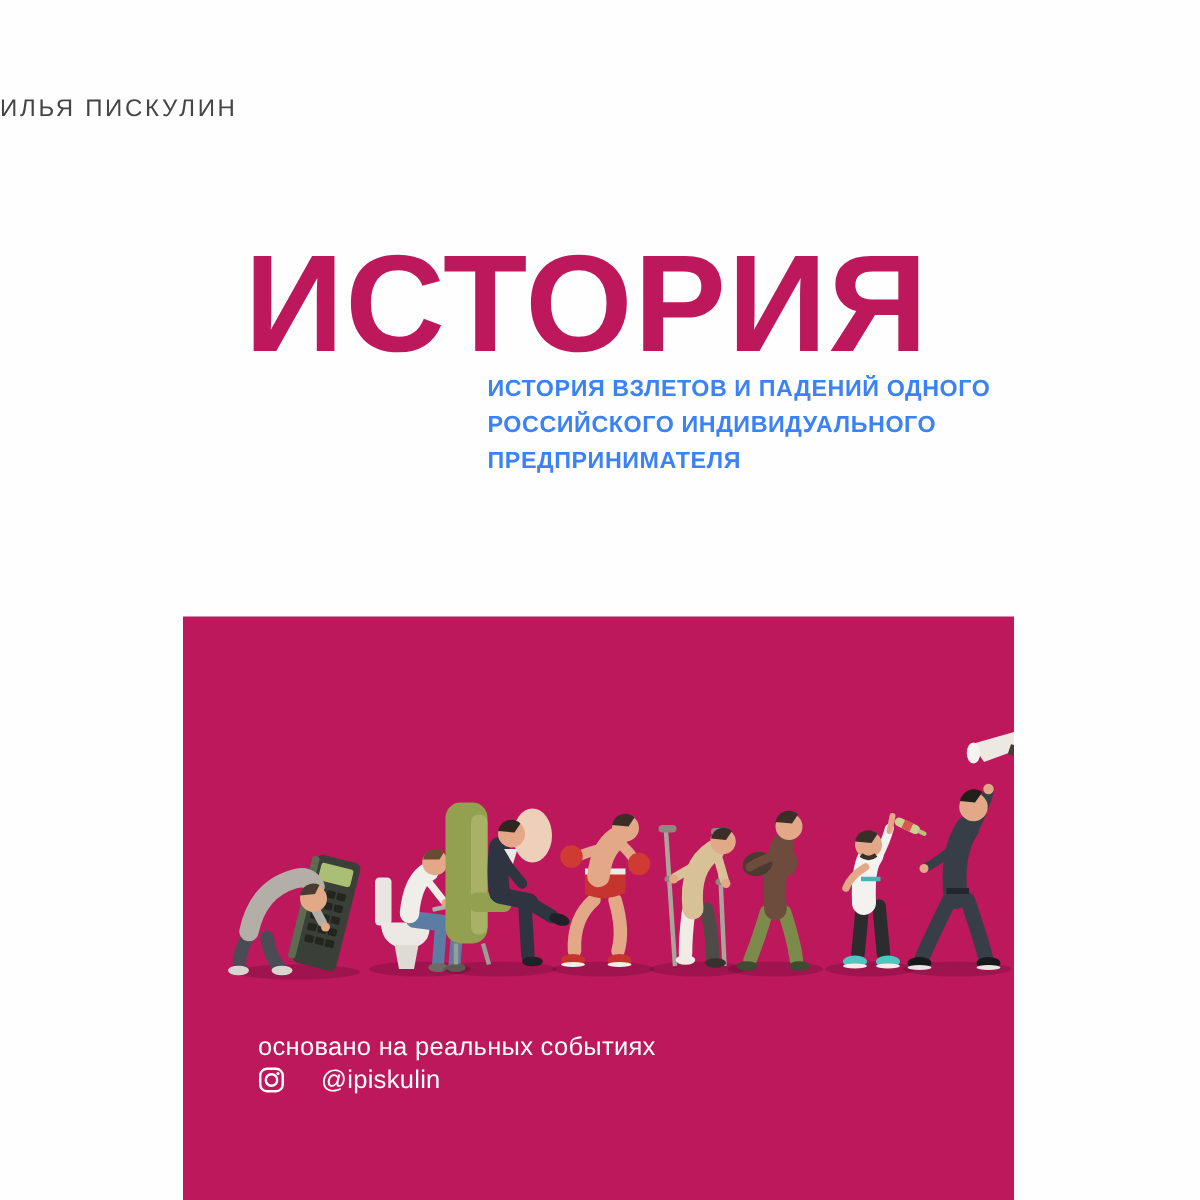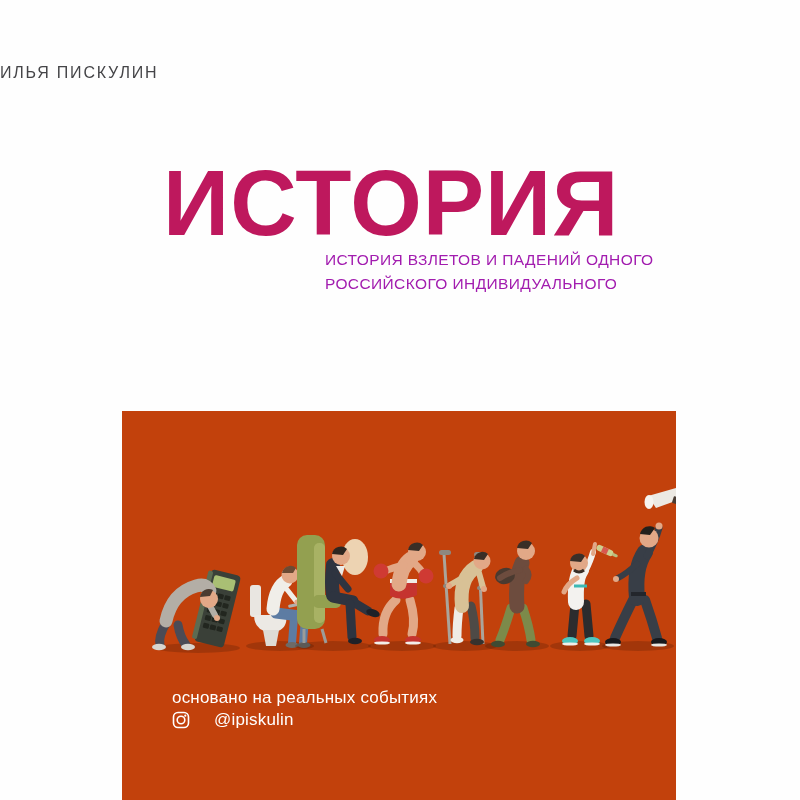--- a/index.html
+++ b/index.html
@@ -27,30 +27,30 @@
     white-space:nowrap;
   }
   .title-line2 {
     position:absolute; left:163px; top:245px;
     font-size:92px; line-height:1; font-weight:700;
     letter-spacing:1px;
     color:#d2423d;
   }
   .subtitle {
     position:absolute; left:325px; top:248px;
-    font-size:15.5px; line-height:24px; font-weight:400;
+    font-size:15.5px; line-height:24px; font-weight:700;
     letter-spacing:0.4px;
-    color:#a21caf;
+    color:#3b82f6;
     white-space:nowrap;
   }
 
   .red-panel {
     position:absolute; left:122px; top:411px;
     width:554px; height:389px;
-    background:#c2410c;
+    background:#be185d;
     overflow:hidden;
   }
   .illustration {
     position:absolute; left:0; top:0;
     width:554px; height:389px; display:block;
   }
 
   .tagline {
     position:absolute; left:50px; top:277px;
     font-size:17px; color:#ffffff; font-weight:400;
@@ -72,20 +72,21 @@
 
 <div class="cover">
 
   <div class="author">ИЛЬЯ ПИСКУЛИН</div>
 
   <div class="title-line1">ИСТОРИЯ</div>
 
   <div class="subtitle">
     <div>ИСТОРИЯ ВЗЛЕТОВ И ПАДЕНИЙ ОДНОГО</div>
     <div>РОССИЙСКОГО ИНДИВИДУАЛЬНОГО</div>
+    <div>ПРЕДПРИНИМАТЕЛЯ</div>
   </div>
 
   <div class="red-panel">
 
     <svg class="illustration" viewBox="0 0 554 389" xmlns="http://www.w3.org/2000/svg">
 
       <g transform="translate(28,152)">
         <ellipse cx="48" cy="85" rx="42" ry="5" fill="rgba(0,0,0,0.16)"></ellipse>
         <g transform="translate(62,6) rotate(14)">
           <rect x="0" y="0" width="30" height="74" rx="4" fill="#3a4038"></rect>

